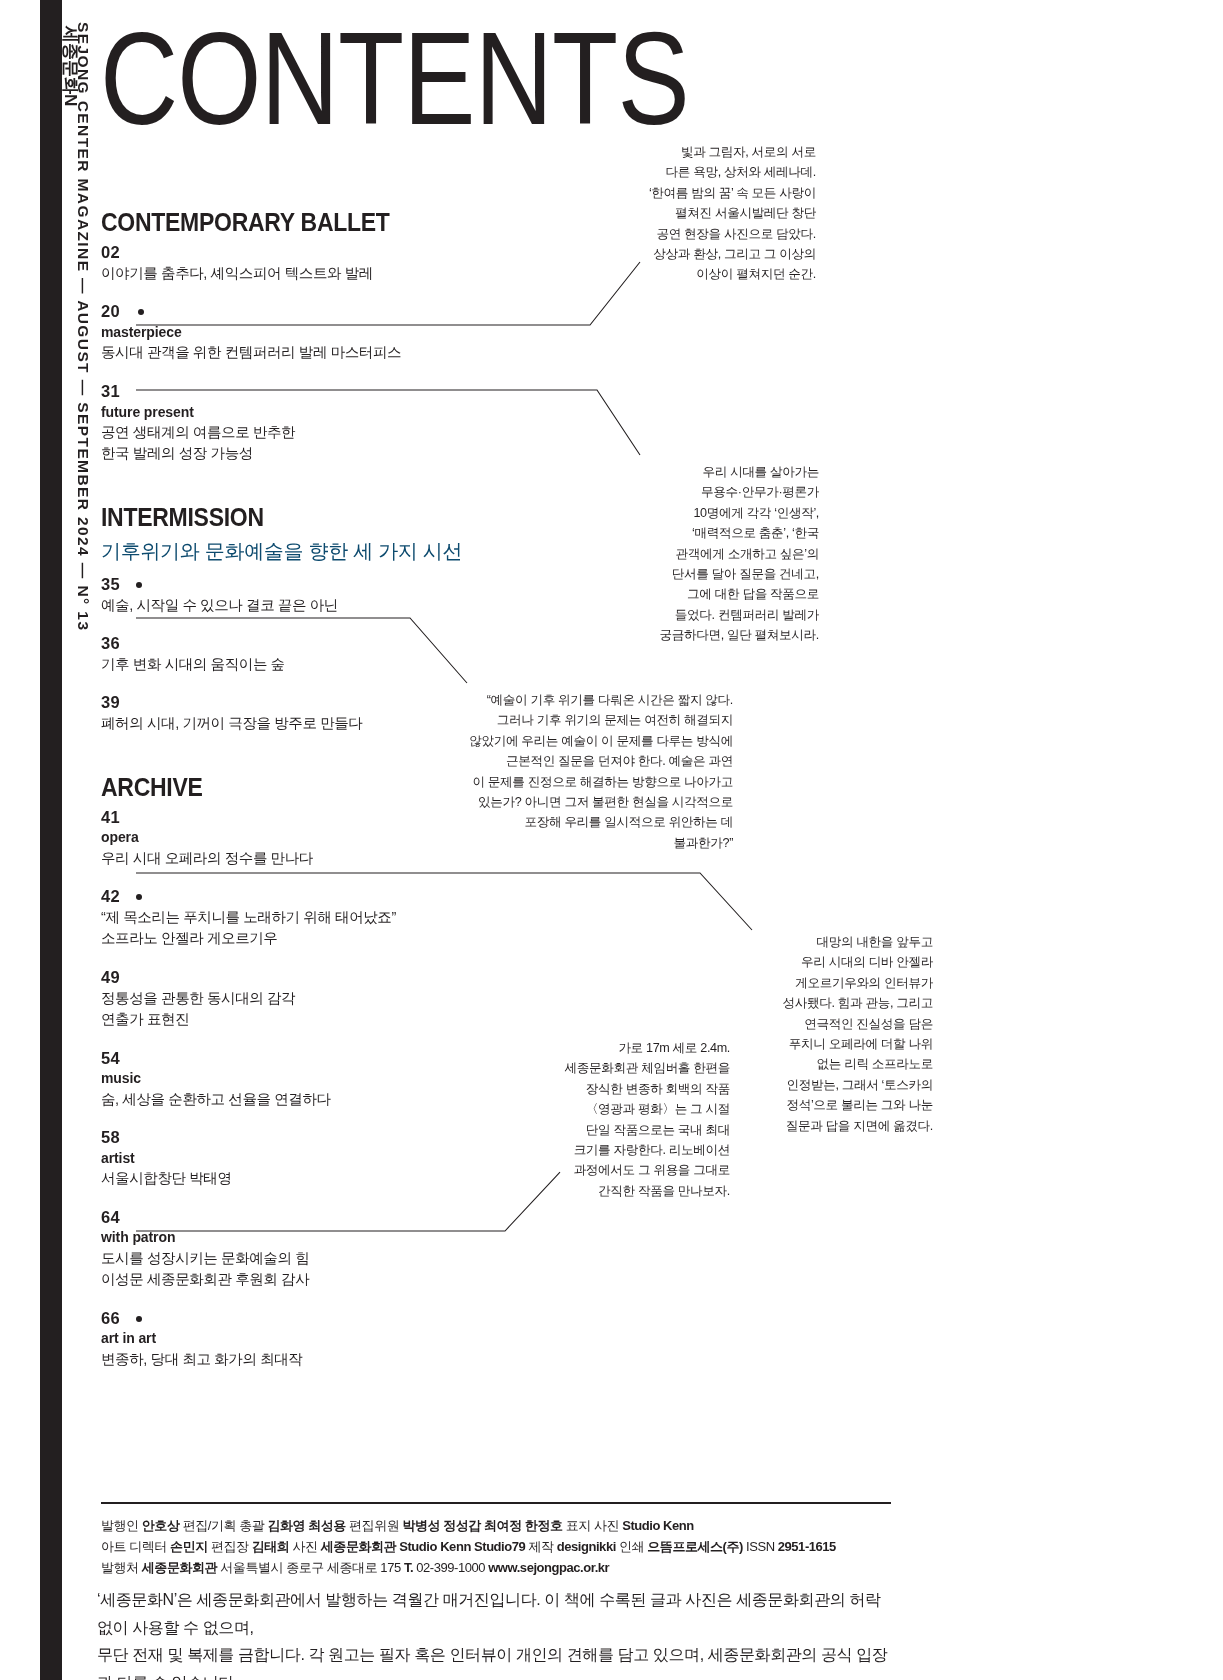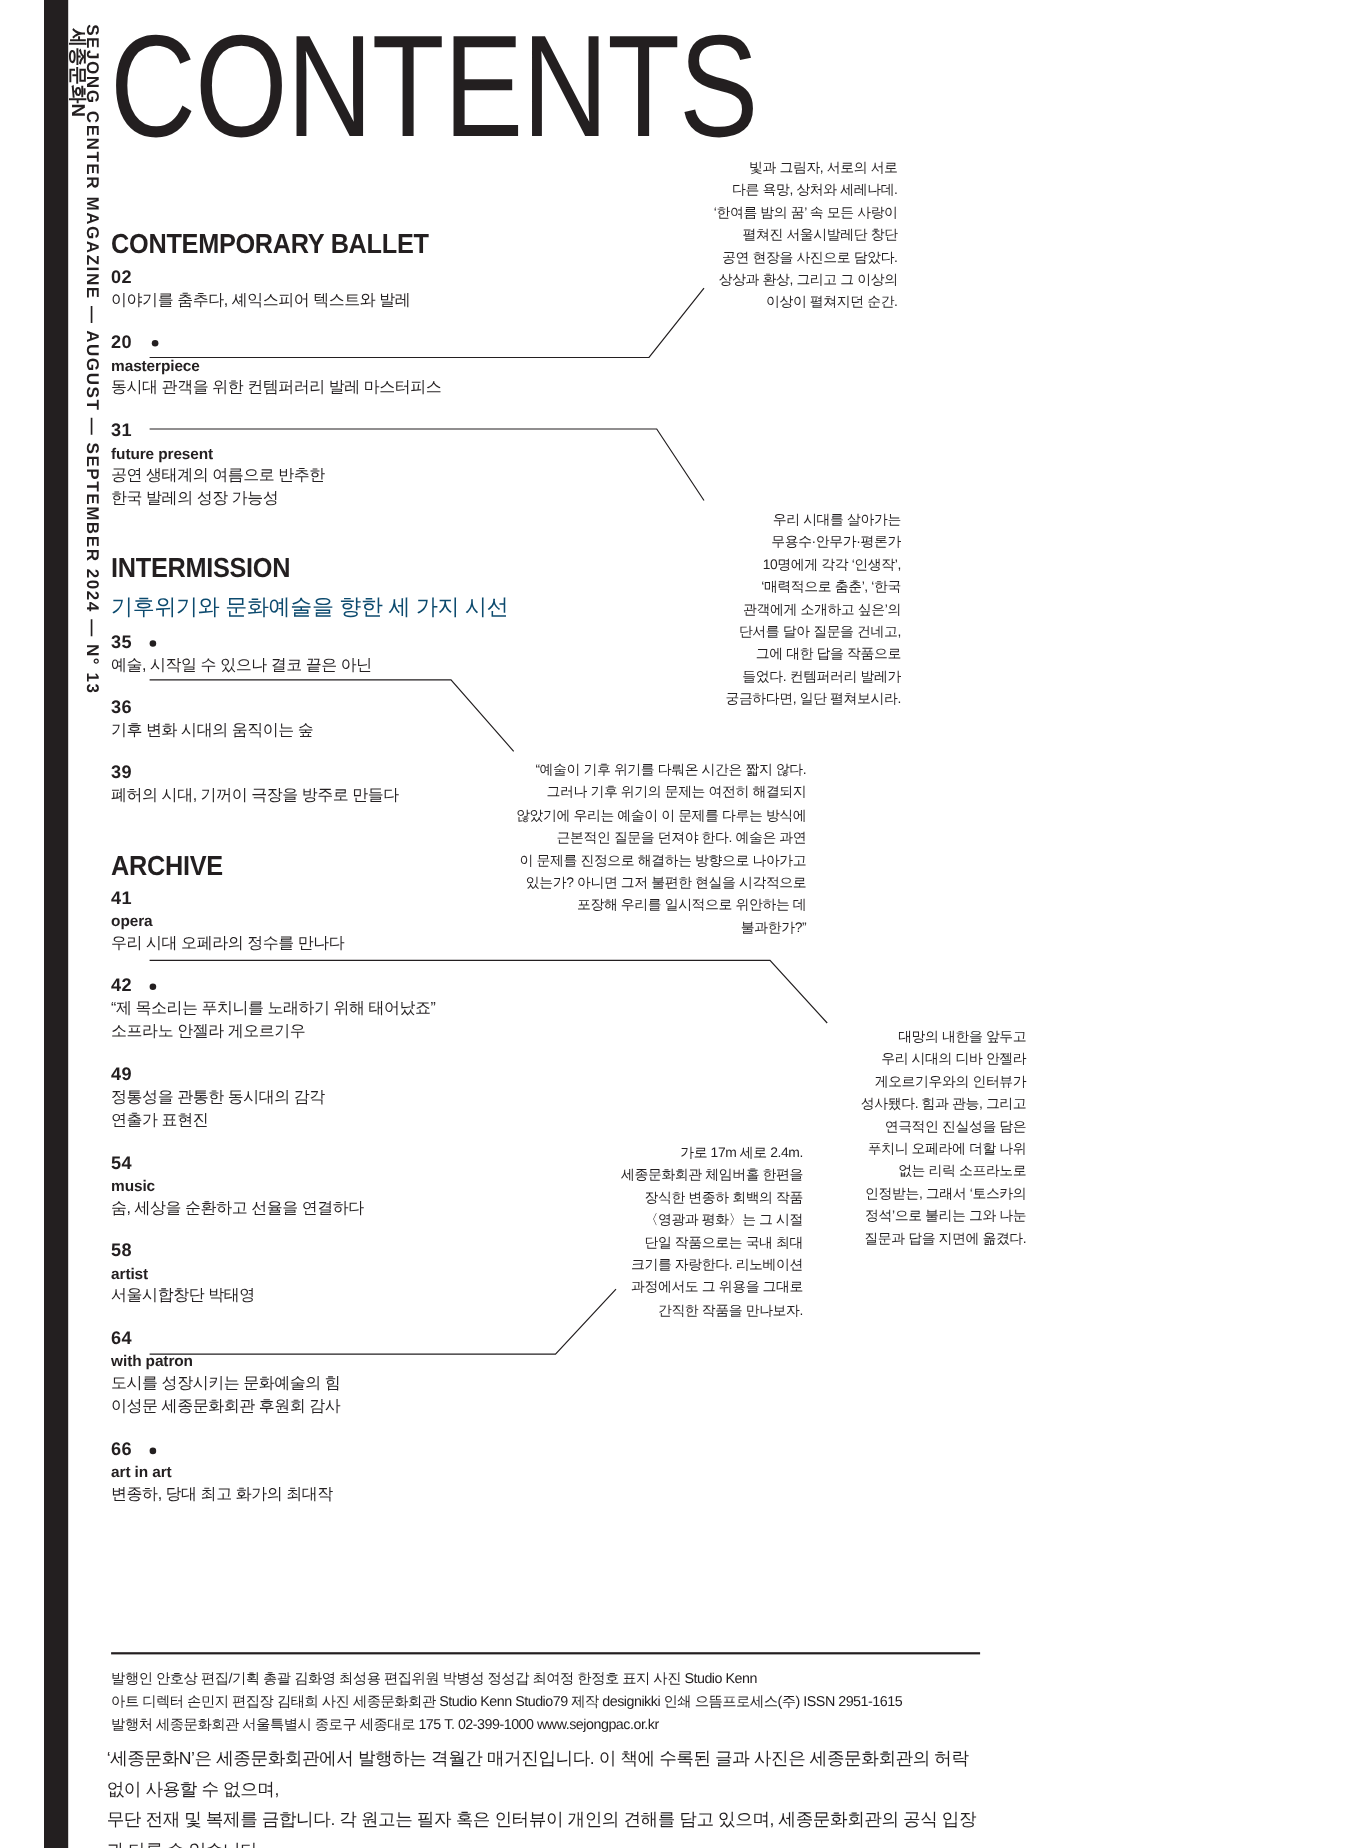--- a/index.html
+++ b/index.html
@@ -166,21 +166,21 @@
   }
   #credits {
     position: absolute;
     left: 101px;
     top: 1515px;
     width: 800px;
     font-size: 13px;
     line-height: 1.62;
     letter-spacing: -0.45px;
   }
-  #credits b { font-weight: 400; margin-top: 19px; }
+  #credits b { font-weight: 700; margin-top: 19px; }
   #disclaimer {
     position: absolute;
     left: 97px;
     top: 1586px;
     width: 800px;
     font-size: 16px;
     line-height: 1.72;
     letter-spacing: -0.4px;
   }
   .svg-layer {

